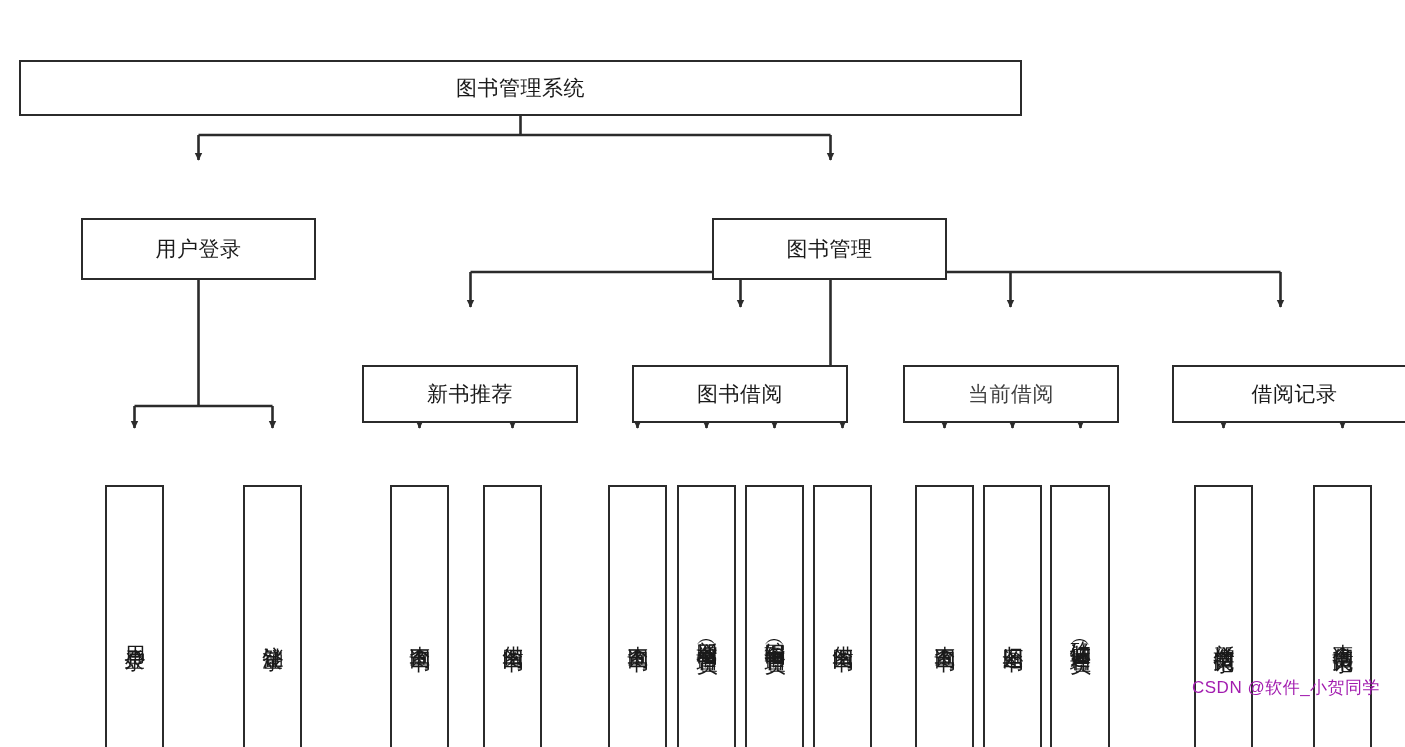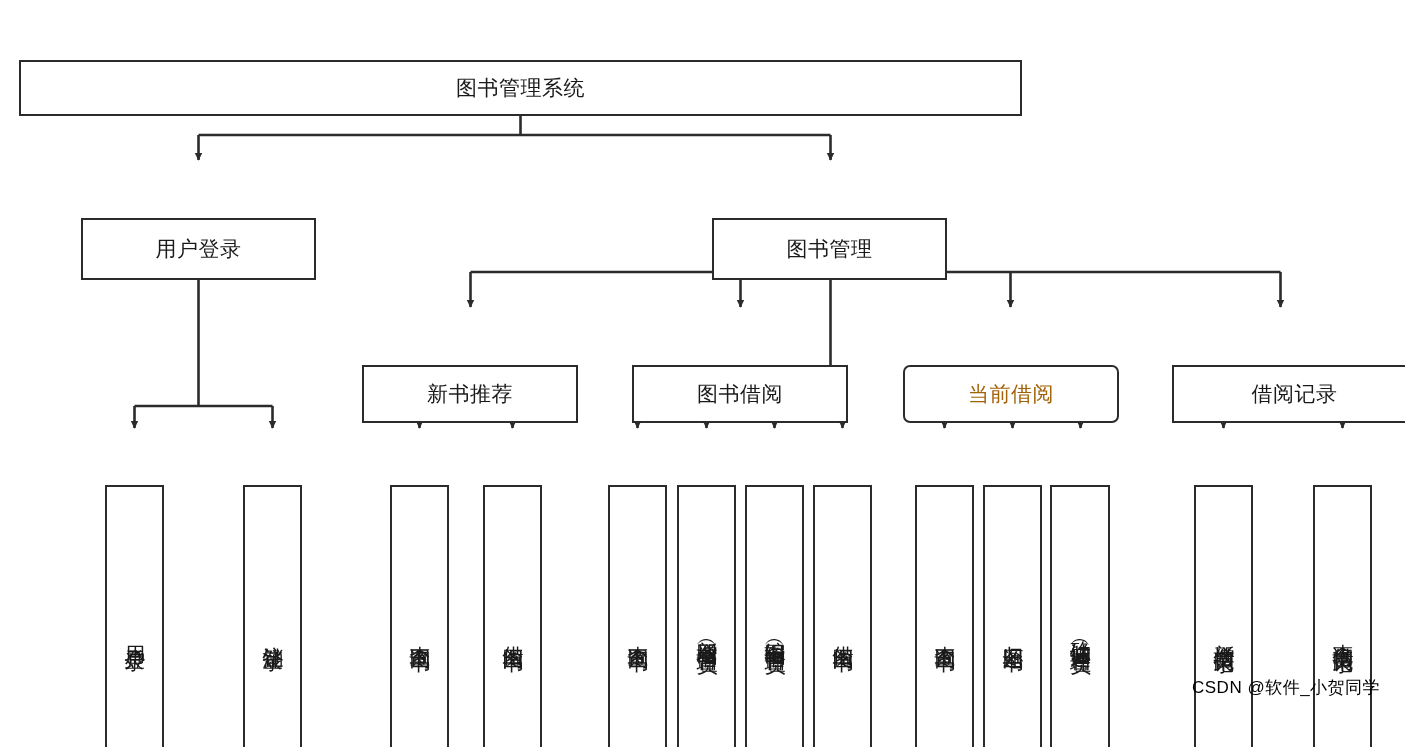--- a/index.html
+++ b/index.html
@@ -127,21 +127,21 @@
   <div class="node node-h" style="left: 362px; top: 317px; width: 216px; height: 58px; border-color: rgb(43, 43, 43); background: rgb(255, 255, 255); color: rgb(26, 26, 26);">
     <span>新书推荐</span>
   </div>
 
   <div class="node node-h" style="left: 712px; top: 170px; width: 235px; height: 62px; border-color: rgb(43, 43, 43); background: rgb(255, 255, 255); color: rgb(26, 26, 26);">
     <span>图书管理</span>
   </div>
   <div class="node node-h" style="left: 632px; top: 317px; width: 216px; height: 58px; border-color: rgb(43, 43, 43); background: rgb(255, 255, 255); color: rgb(26, 26, 26);">
     <span>图书借阅</span>
   </div>
-  <div class="node node-h" style="left: 903px; top: 317px; width: 216px; height: 58px; border-color: rgb(43, 43, 43); background: rgb(255, 255, 255); color: #a16207; border-radius: 7px;">
+  <div class="node node-h" style="left: 903px; top: 317px; width: 216px; height: 58px; border-color: rgb(43, 43, 43); background: rgb(255, 255, 255); color: #404040;">
     <span>当前借阅</span>
   </div>
   <div class="node node-h" style="left: 1172px; top: 317px; width: 245px; height: 58px; border-color: rgb(43, 43, 43); background: rgb(255, 255, 255); color: rgb(26, 26, 26);">
     <span>借阅记录</span>
   </div>
 
   <div class="node node-leaf" style="left: 105px; top: 437px; width: 59px; height: 296px; border-color: rgb(43, 43, 43); background: rgb(255, 255, 255); color: rgb(26, 26, 26);">
     <span class="vtext">用户登录</span>
   </div>
   <div class="node node-leaf" style="left: 243px; top: 437px; width: 59px; height: 296px; border-color: rgb(43, 43, 43); background: rgb(255, 255, 255); color: rgb(26, 26, 26);">
@@ -174,15 +174,15 @@
   <div class="node node-leaf" style="left: 1050px; top: 437px; width: 60px; height: 296px; border-color: rgb(43, 43, 43); background: rgb(255, 255, 255); color: rgb(26, 26, 26);">
     <span class="vtext">确认归还（管理员）</span>
   </div>
   <div class="node node-leaf" style="left: 1194px; top: 437px; width: 59px; height: 296px; border-color: rgb(43, 43, 43); background: rgb(255, 255, 255); color: rgb(26, 26, 26);">
     <span class="vtext">新增借阅记录</span>
   </div>
   <div class="node node-leaf" style="left: 1313px; top: 437px; width: 59px; height: 296px; border-color: rgb(43, 43, 43); background: rgb(255, 255, 255); color: rgb(26, 26, 26);">
     <span class="vtext">查询借阅记录</span>
   </div>
 
-  <div class="watermark" style="left: 1192px; top: 676px; color: #000000;">CSDN @软件_小贺同学</div>
+  <div class="watermark" style="left: 1192px; top: 676px; color: #a21caf;">CSDN @软件_小贺同学</div>
 
 </div>
 
 </body></html>

